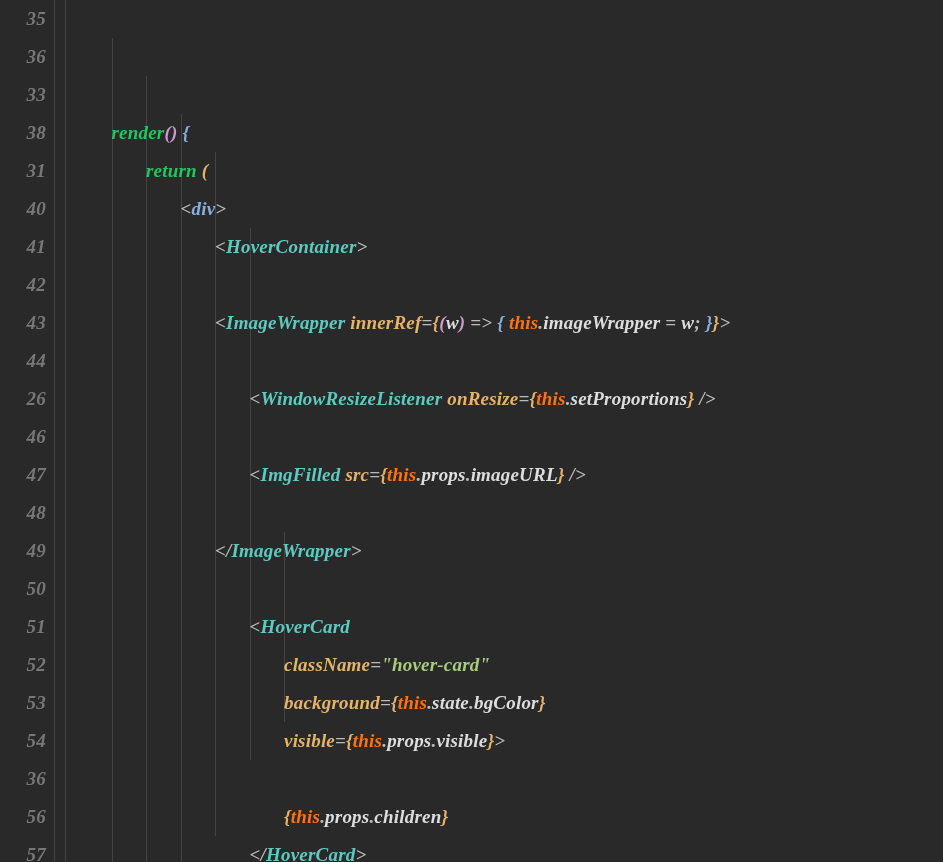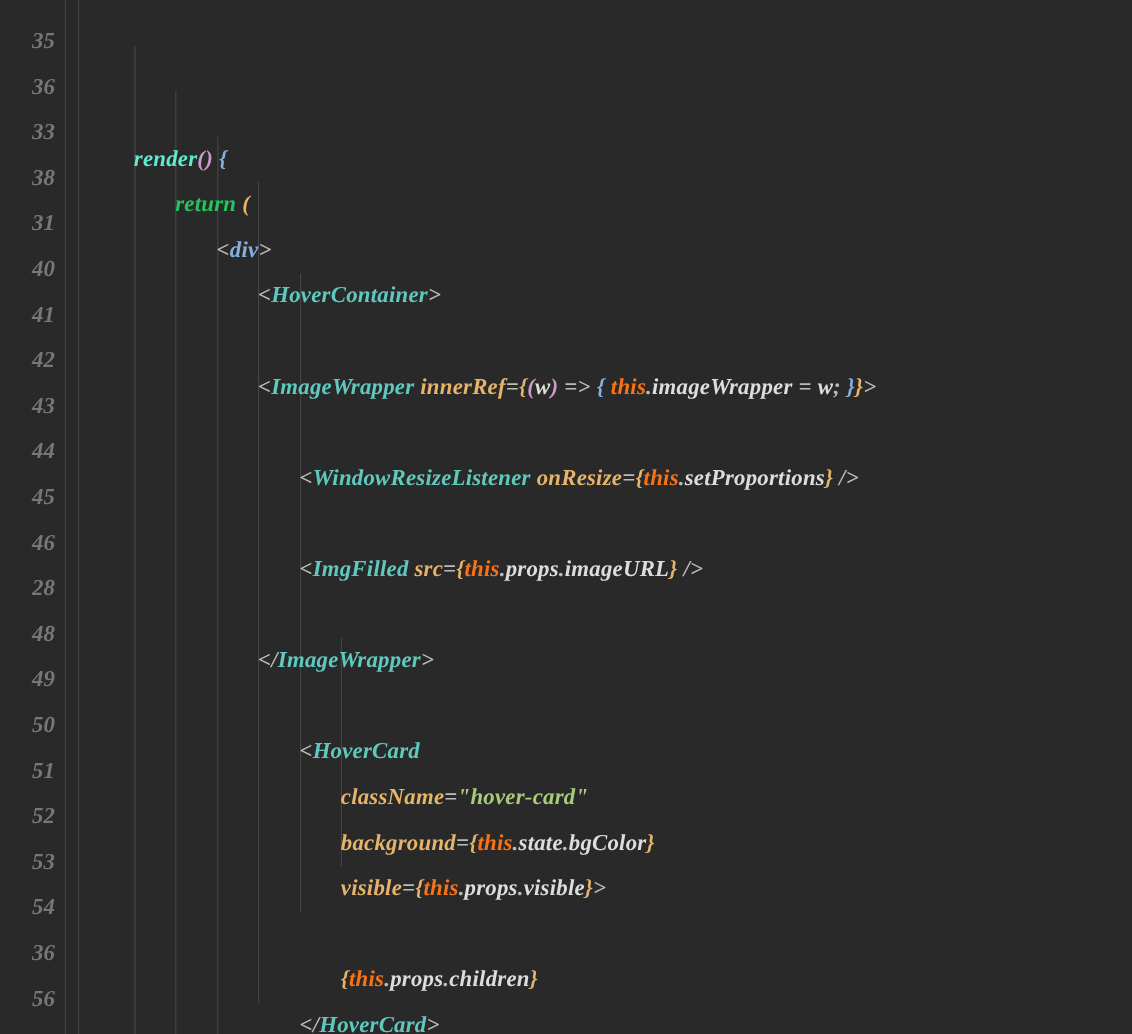--- a/index.html
+++ b/index.html
@@ -24,21 +24,21 @@
     letter-spacing: 0.2px;
   }
   .gutter {
     width: 54px;
     background: #292929;
     color: #777;
     text-align: right;
     padding-right: 8px;
     box-sizing: border-box;
     user-select: none;
-    padding-top: 16px;
+    padding-top: 0;
   }
   .gutter div {
     height: 38px;
   }
   .gutter-border {
     width: 1px;
     background: #444;
   }
   .ruler-area {
     width: 22px;
@@ -68,40 +68,40 @@
     bottom: 0;
   }
   .guide {
     position: absolute;
     width: 1px;
     background: #444;
     top: 0;
   }
 
   .tk-keyword   { color: #22c55e; }
-  .tk-fn        { color: #5eead4; }
+  .tk-fn        { color: #22c55e; }
   .tk-punc      { color: #bbb; }
   .tk-comp      { color: #60c9bf; text-align: center; }
   .tk-html      { color: #86b0df; }
   .tk-attr      { color: #e6b36a; }
   .tk-brace-p   { color: #cc99cd; }
   .tk-brace-b   { color: #86b0df; }
   .tk-brace-y   { color: #e6b36a; }
   .tk-param     { color: #dddddd; }
   .tk-this      { color: #f97316; }
   .tk-dot       { color: #bbb; }
   .tk-prop      { color: #dddddd; }
   .tk-op        { color: #bbb; }
   .tk-str       { color: #a8cc7c; }
 </style>
 </head>
 <body>
 
 <div class="editor">
-  <div class="gutter" id="gutter"><div>35</div><div>36</div><div>33</div><div>38</div><div>31</div><div>40</div><div>41</div><div>42</div><div>43</div><div>44</div><div>45</div><div>46</div><div>28</div><div>48</div><div>49</div><div>50</div><div>51</div><div>52</div><div>53</div><div>54</div><div>36</div><div>56</div><div>57</div></div>
+  <div class="gutter" id="gutter"><div>35</div><div>36</div><div>33</div><div>38</div><div>31</div><div>40</div><div>41</div><div>42</div><div>43</div><div>44</div><div>26</div><div>46</div><div>47</div><div>48</div><div>49</div><div>50</div><div>51</div><div>52</div><div>53</div><div>54</div><div>36</div><div>56</div><div>57</div></div>
   <div class="gutter-border"></div>
   <div class="ruler-area">
     <div class="ruler"></div>
   </div>
   <div class="code-area" id="code-area">
     <div class="indent-guides" id="indent-guides"><div class="guide" style="left: 34.5px; top: 38px; height: 874px;"></div><div class="guide" style="left: 69px; top: 76px; height: 836px;"></div><div class="guide" style="left: 103.5px; top: 114px; height: 760px;"></div><div class="guide" style="left: 138px; top: 152px; height: 684px;"></div><div class="guide" style="left: 172.5px; top: 228px; height: 532px;"></div><div class="guide" style="left: 207px; top: 532px; height: 190px;"></div></div>
   <div class="code-line" style="padding-left: 34.5px;"><span class="tk-fn">render</span><span class="tk-brace-p">()</span><span> </span><span class="tk-brace-b">{</span></div><div class="code-line" style="padding-left: 69px;"><span class="tk-keyword">return</span><span> </span><span class="tk-brace-y">(</span></div><div class="code-line" style="padding-left: 103.5px;"><span class="tk-punc">&lt;</span><span class="tk-html">div</span><span class="tk-punc">&gt;</span></div><div class="code-line" style="padding-left: 138px;"><span class="tk-punc">&lt;</span><span class="tk-comp">HoverContainer</span><span class="tk-punc">&gt;</span></div><div class="code-line" style="padding-left: 138px;"></div><div class="code-line" style="padding-left: 138px;"><span class="tk-punc">&lt;</span><span class="tk-comp">ImageWrapper</span><span> </span><span class="tk-attr">innerRef</span><span class="tk-op">=</span><span class="tk-brace-y">{</span><span class="tk-brace-p">(</span><span class="tk-param">w</span><span class="tk-brace-p">)</span><span> </span><span class="tk-op">=&gt;</span><span> </span><span class="tk-brace-b">{</span><span> </span><span class="tk-this">this</span><span class="tk-dot">.</span><span class="tk-prop">imageWrapper</span><span class="tk-op"> = </span><span class="tk-param">w</span><span class="tk-punc">;</span><span> </span><span class="tk-brace-b">}</span><span class="tk-brace-y">}</span><span class="tk-punc">&gt;</span></div><div class="code-line" style="padding-left: 172.5px;"></div><div class="code-line" style="padding-left: 172.5px;"><span class="tk-punc">&lt;</span><span class="tk-comp">WindowResizeListener</span><span> </span><span class="tk-attr">onResize</span><span class="tk-op">=</span><span class="tk-brace-y">{</span><span class="tk-this">this</span><span class="tk-dot">.</span><span class="tk-prop">setProportions</span><span class="tk-brace-y">}</span><span> </span><span class="tk-punc">/&gt;</span></div><div class="code-line" style="padding-left: 172.5px;"></div><div class="code-line" style="padding-left: 172.5px;"><span class="tk-punc">&lt;</span><span class="tk-comp">ImgFilled</span><span> </span><span class="tk-attr">src</span><span class="tk-op">=</span><span class="tk-brace-y">{</span><span class="tk-this">this</span><span class="tk-dot">.</span><span class="tk-prop">props</span><span class="tk-dot">.</span><span class="tk-prop">imageURL</span><span class="tk-brace-y">}</span><span> </span><span class="tk-punc">/&gt;</span></div><div class="code-line" style="padding-left: 172.5px;"></div><div class="code-line" style="padding-left: 138px;"><span class="tk-punc">&lt;/</span><span class="tk-comp">ImageWrapper</span><span class="tk-punc">&gt;</span></div><div class="code-line" style="padding-left: 172.5px;"></div><div class="code-line" style="padding-left: 172.5px;"><span class="tk-punc">&lt;</span><span class="tk-comp">HoverCard</span></div><div class="code-line" style="padding-left: 207px;"><span class="tk-attr">className</span><span class="tk-op">=</span><span class="tk-str">"hover-card"</span></div><div class="code-line" style="padding-left: 207px;"><span class="tk-attr">background</span><span class="tk-op">=</span><span class="tk-brace-y">{</span><span class="tk-this">this</span><span class="tk-dot">.</span><span class="tk-prop">state</span><span class="tk-dot">.</span><span class="tk-prop">bgColor</span><span class="tk-brace-y">}</span></div><div class="code-line" style="padding-left: 207px;"><span class="tk-attr">visible</span><span class="tk-op">=</span><span class="tk-brace-y">{</span><span class="tk-this">this</span><span class="tk-dot">.</span><span class="tk-prop">props</span><span class="tk-dot">.</span><span class="tk-prop">visible</span><span class="tk-brace-y">}</span><span class="tk-punc">&gt;</span></div><div class="code-line" style="padding-left: 207px;"></div><div class="code-line" style="padding-left: 207px;"><span class="tk-brace-y">{</span><span class="tk-this">this</span><span class="tk-dot">.</span><span class="tk-prop">props</span><span class="tk-dot">.</span><span class="tk-prop">children</span><span class="tk-brace-y">}</span></div><div class="code-line" style="padding-left: 172.5px;"><span class="tk-punc">&lt;/</span><span class="tk-comp">HoverCard</span><span class="tk-punc">&gt;</span></div></div>
 </div>
 
 </body></html>

